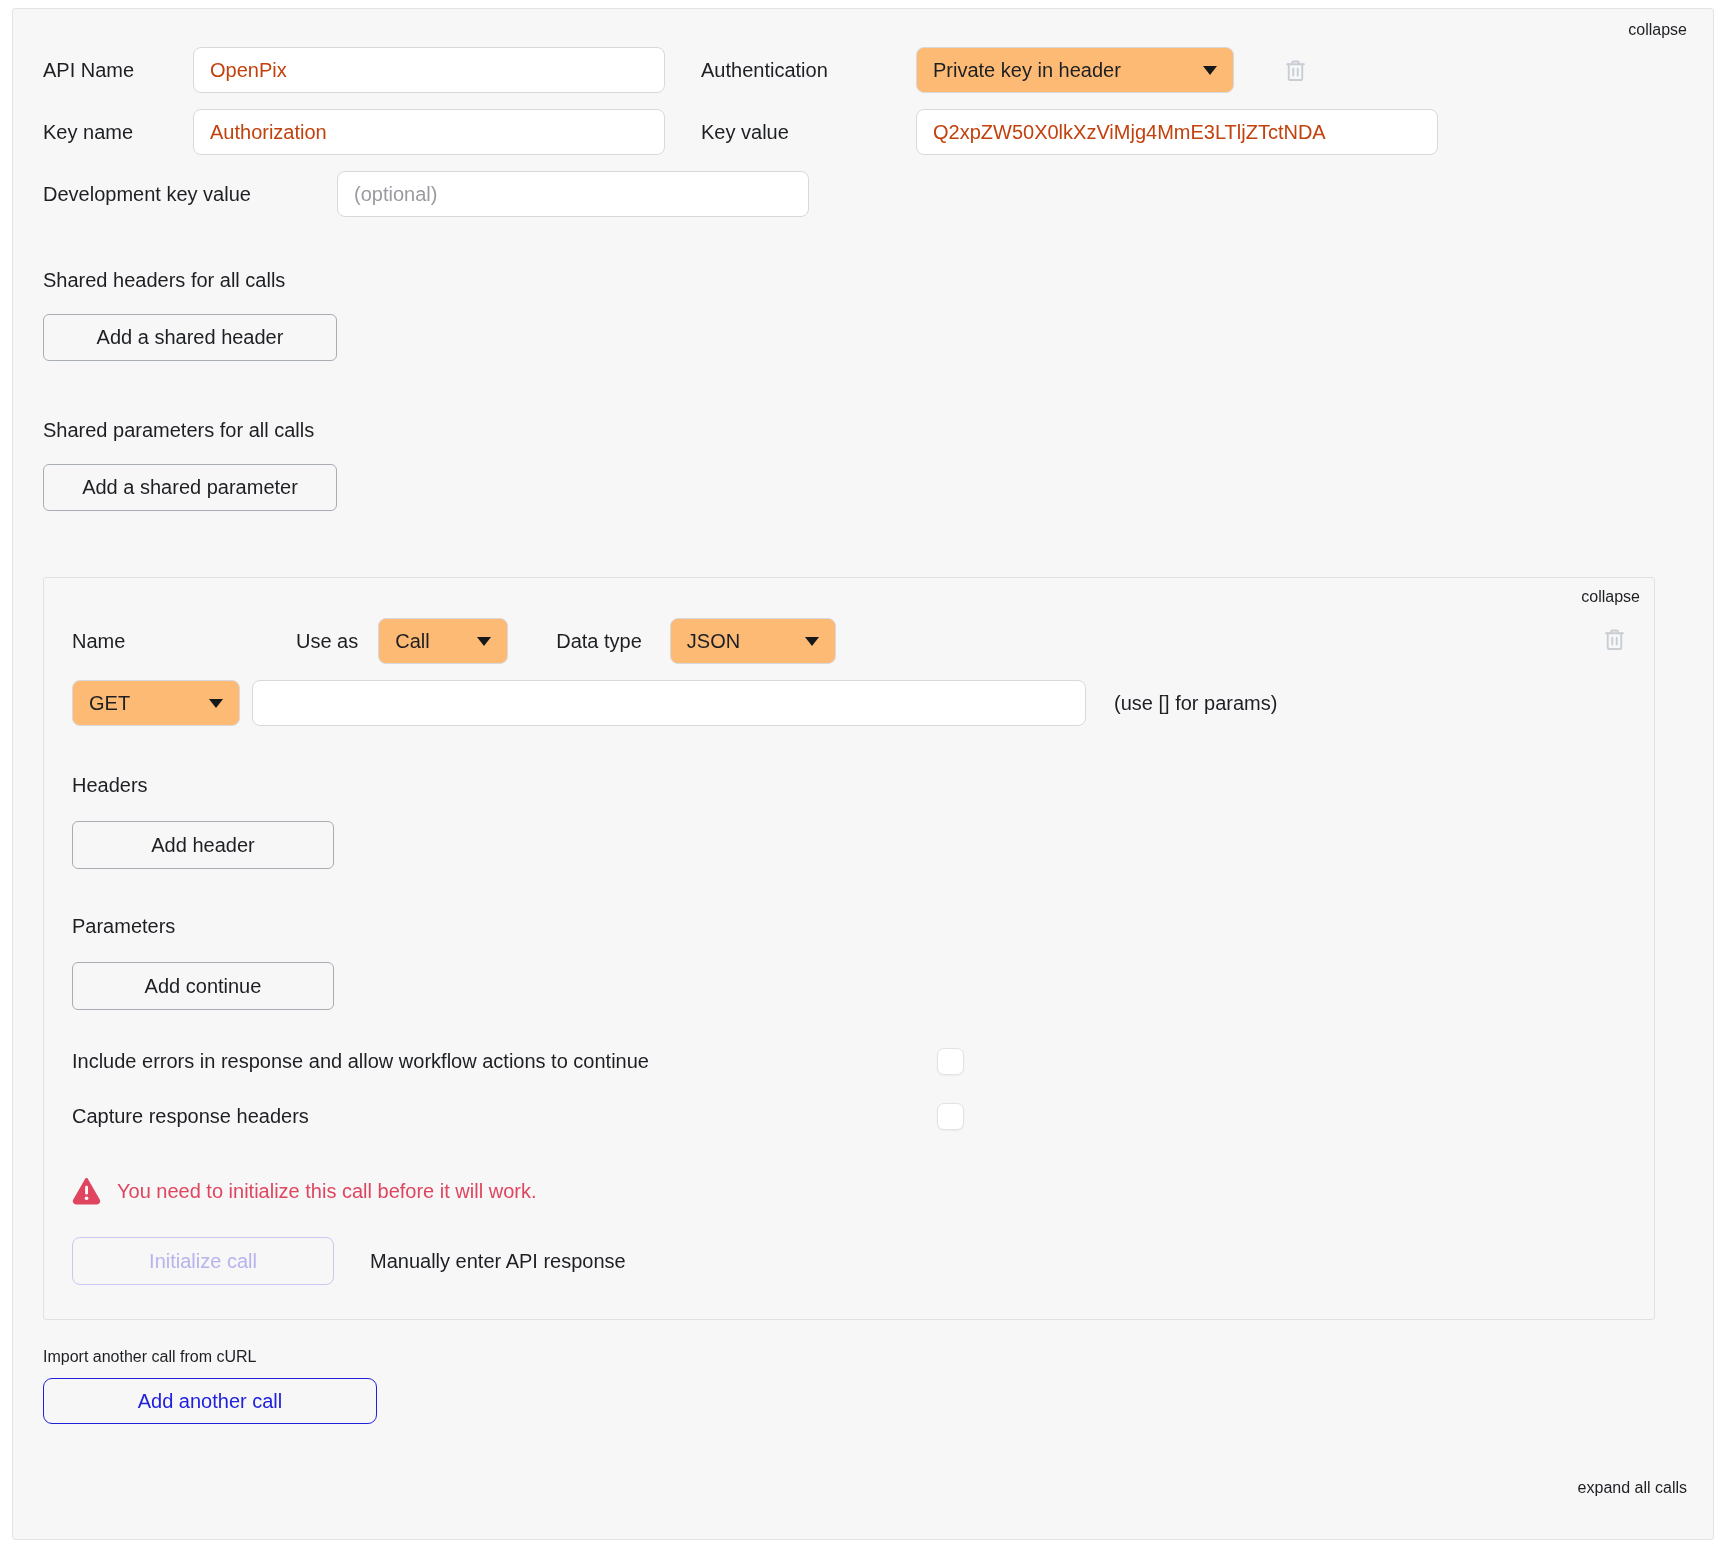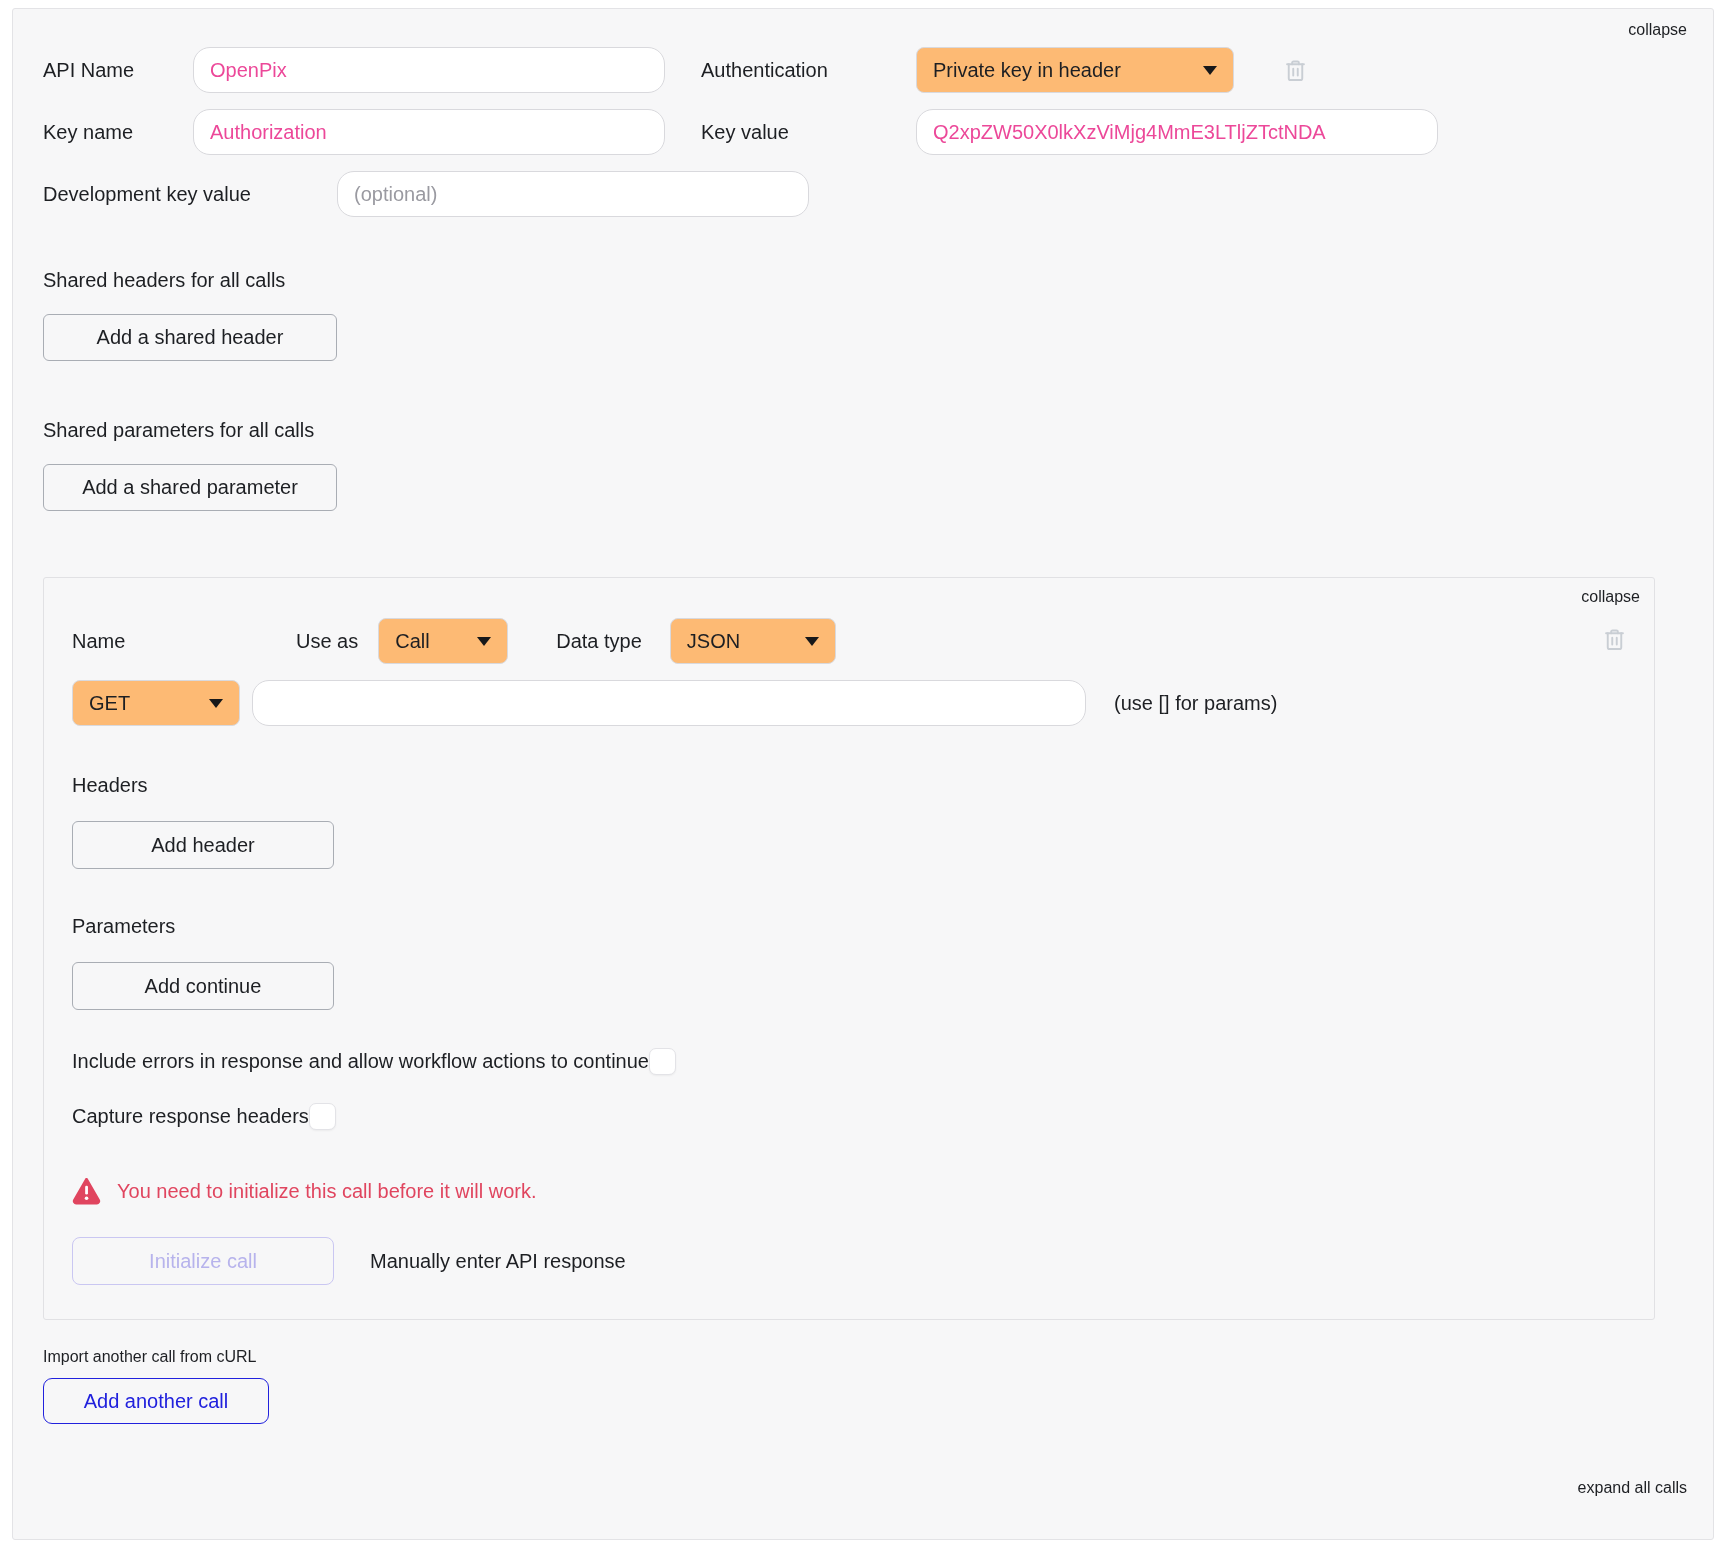--- a/index.html
+++ b/index.html
@@ -25,23 +25,23 @@
 
   .row { display: flex; align-items: center; }
   .mt16 { margin-top: 16px; }
   .lbl { font-size: 20px; color: #1d1f23; }
   .w-label1 { width: 150px; flex: 0 0 auto; }
   .w-label2 { width: 215px; margin-left: 36px; flex: 0 0 auto; }
   .w-label3 { width: 294px; flex: 0 0 auto; }
 
   input.txt {
     height: 46px; width: 472px;
-    border: 1px solid #d9d9dd; border-radius: 17px;
+    border: 1px solid #d9d9dd; border-radius: 8px;
     background: #fff; padding: 0 16px;
-    font-size: 20px; font-family: inherit; color: #ec4899;
+    font-size: 20px; font-family: inherit; color: #c2410c;
     outline: none; white-space: nowrap; overflow: hidden;
   }
   input.txt::placeholder { color: #9a9aa1; }
   input.keyval { width: 522px; padding-right: 2px; }
 
   .select {
     height: 46px;
     border: 1px solid #d9d9dd; border-radius: 8px;
     background: #fdba74; padding: 0 16px;
     display: flex; align-items: center; justify-content: space-between;
@@ -73,21 +73,21 @@
     margin-top: 66px; margin-right: 10px;
     background: #f7f7f8;
     border: 1px solid #e1e1e4; border-radius: 3px;
     padding: 40px 28px 34px 28px;
   }
   .collapse-inner { position: absolute; top: 10px; right: 14px; }
   .trash-inner { position: absolute; top: 48px; right: 26px; }
 
   .hint { font-size: 20px; margin-left: 28px; }
 
-  .cb-row { display: flex; align-items: center; width: 892px; }
+  .cb-row { display: flex; align-items: center; justify-content: space-between; width: 892px; }
   .cb-row1 { margin-top: 38px; }
   .cb-row2 { margin-top: 28px; }
   .checkbox {
     width: 27px; height: 27px; flex: 0 0 auto;
     background: #ffffff;
     border: 1px solid #e3e3e7; border-radius: 7px;
     box-shadow: 0 1px 2px rgba(0,0,0,0.05);
     cursor: pointer;
   }
 
@@ -99,21 +99,21 @@
     width: 262px; height: 48px;
     border-radius: 8px; border: 1px solid #cac7f2;
     background: transparent;
     font-size: 20px; font-family: inherit;
     cursor: default;
   }
   .manual-link { font-size: 20px; margin-left: 36px; cursor: pointer; }
 
   .import-text { font-size: 16px; margin-top: 28px; }
   .btn-blue {
-    width: 226px; height: 46px; margin-top: 12px;
+    width: 334px; height: 46px; margin-top: 12px;
     border-radius: 9px;
     background: transparent;
     font-size: 20px; font-family: inherit;
     cursor: pointer;
   }
   .expand-link { position: absolute; right: 26px; bottom: 42px; }
 </style>
 </head>
 <body>
 

